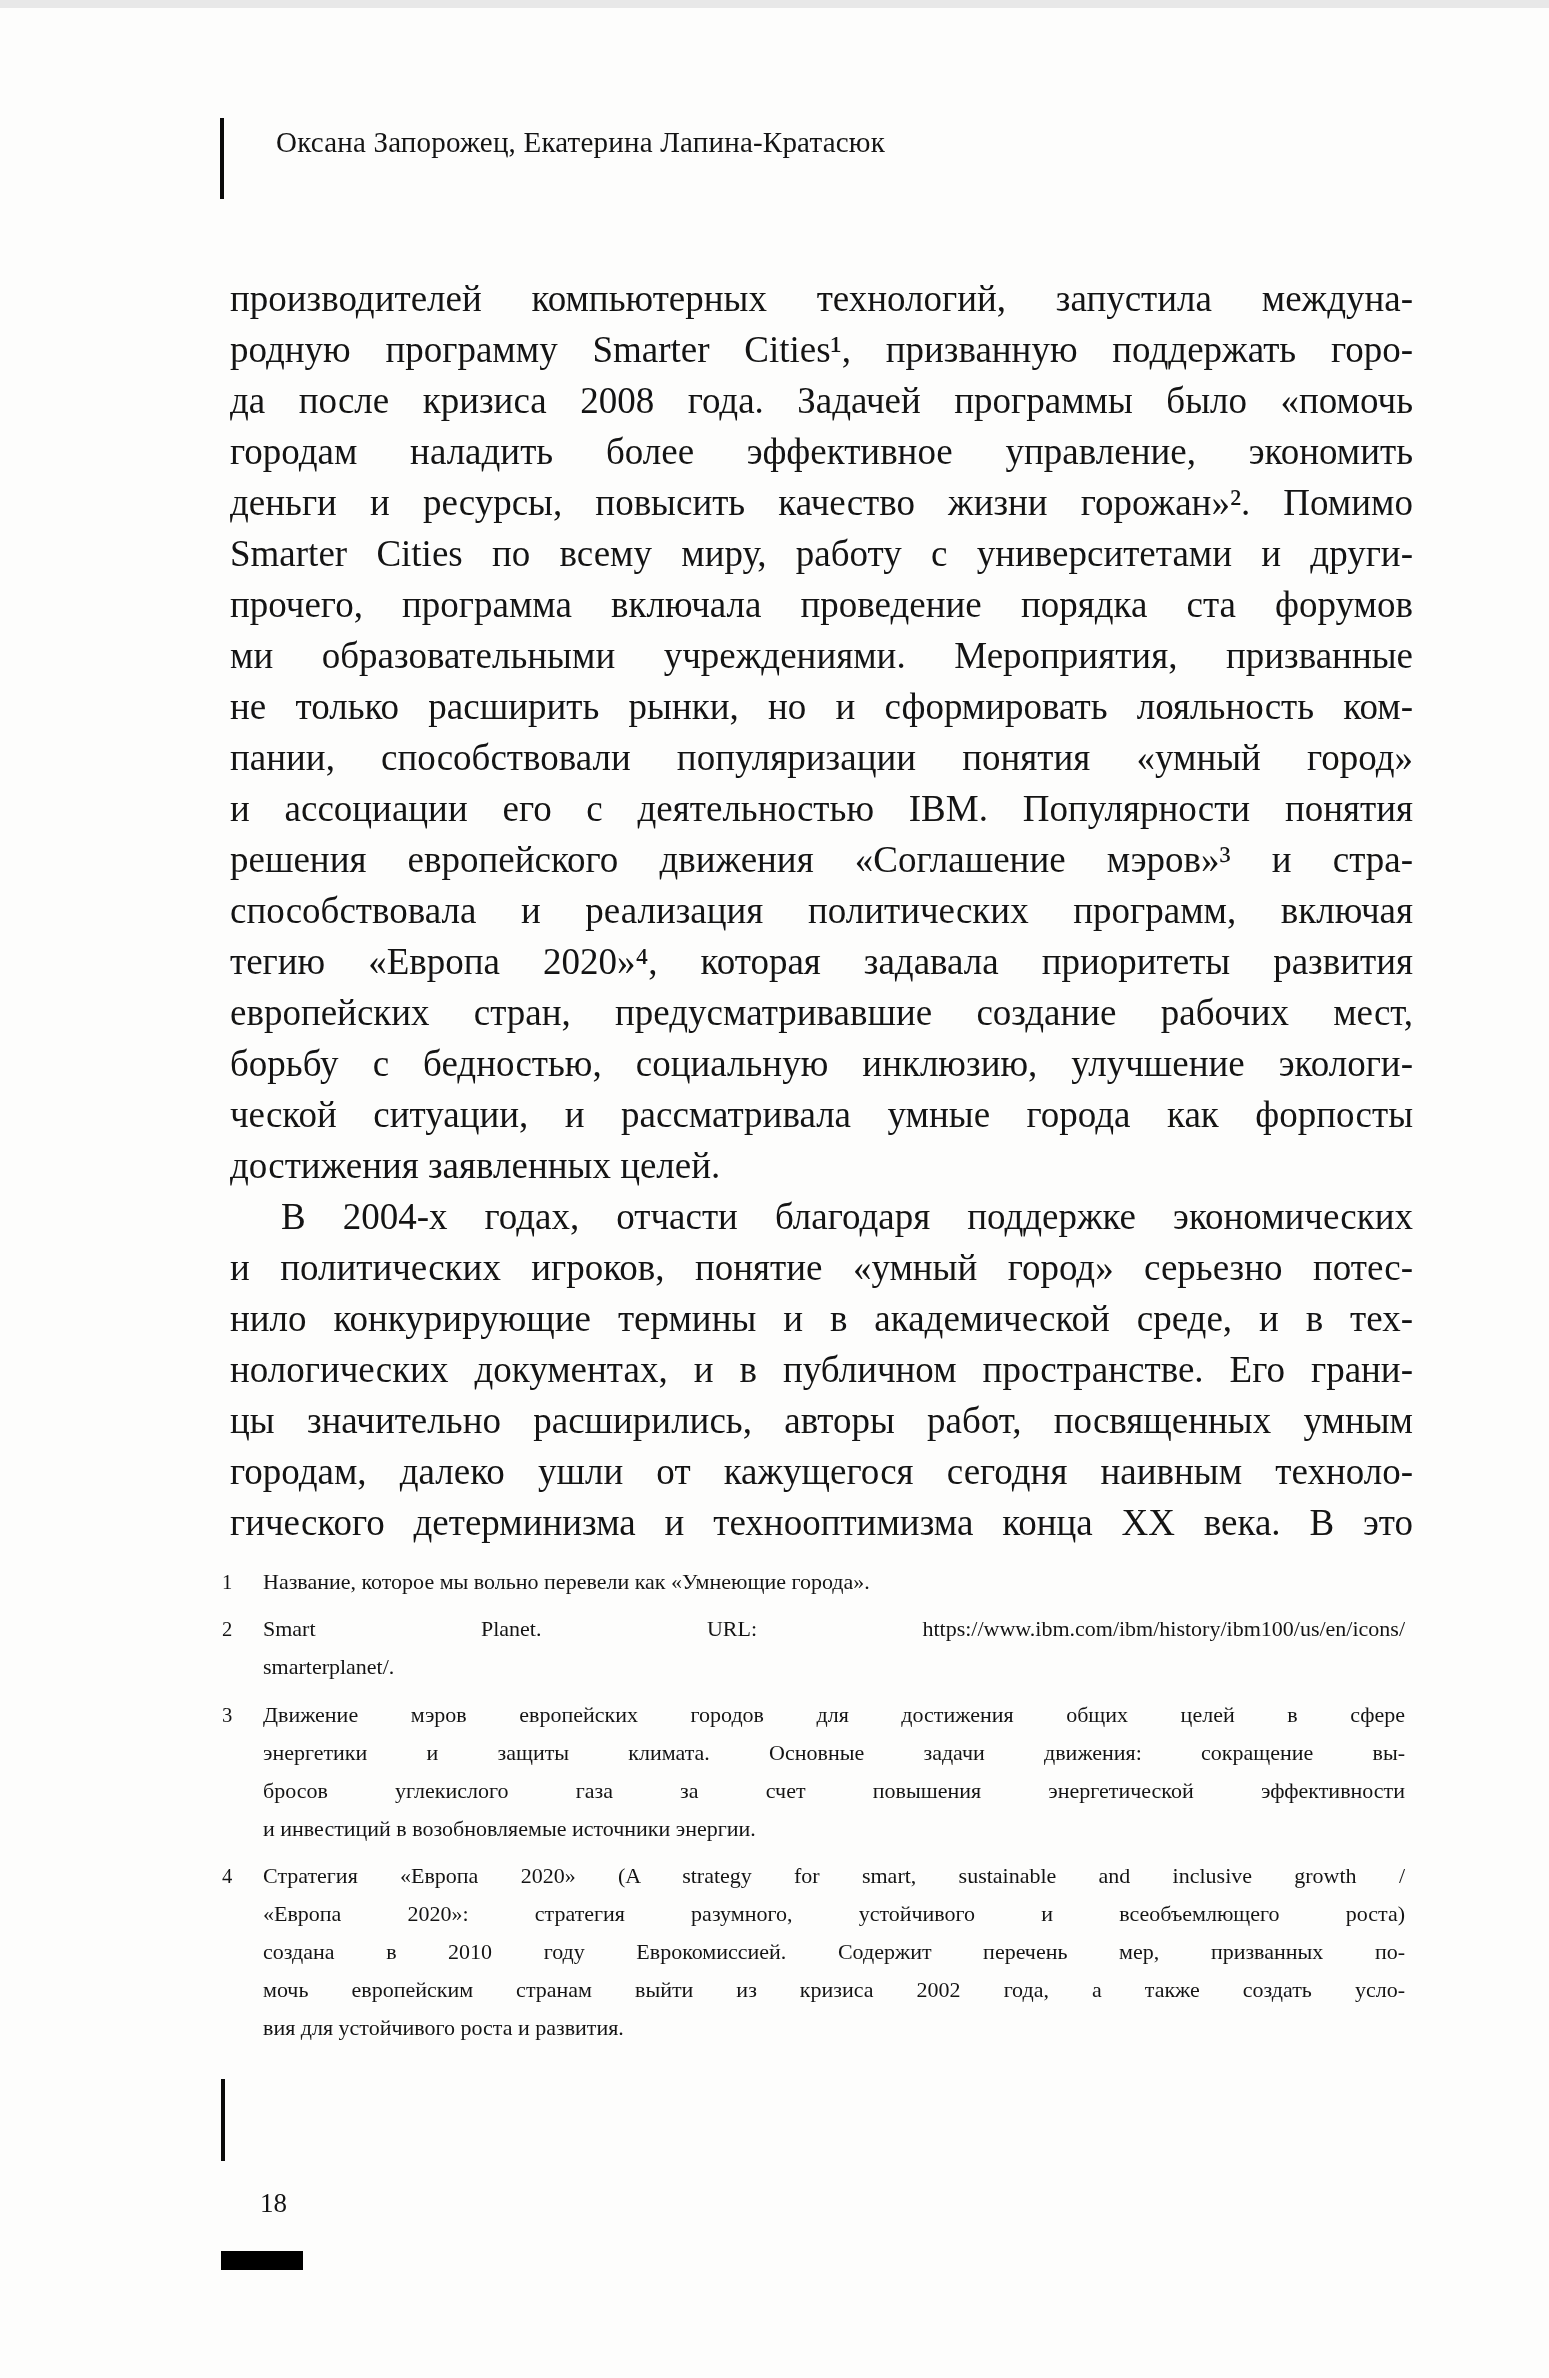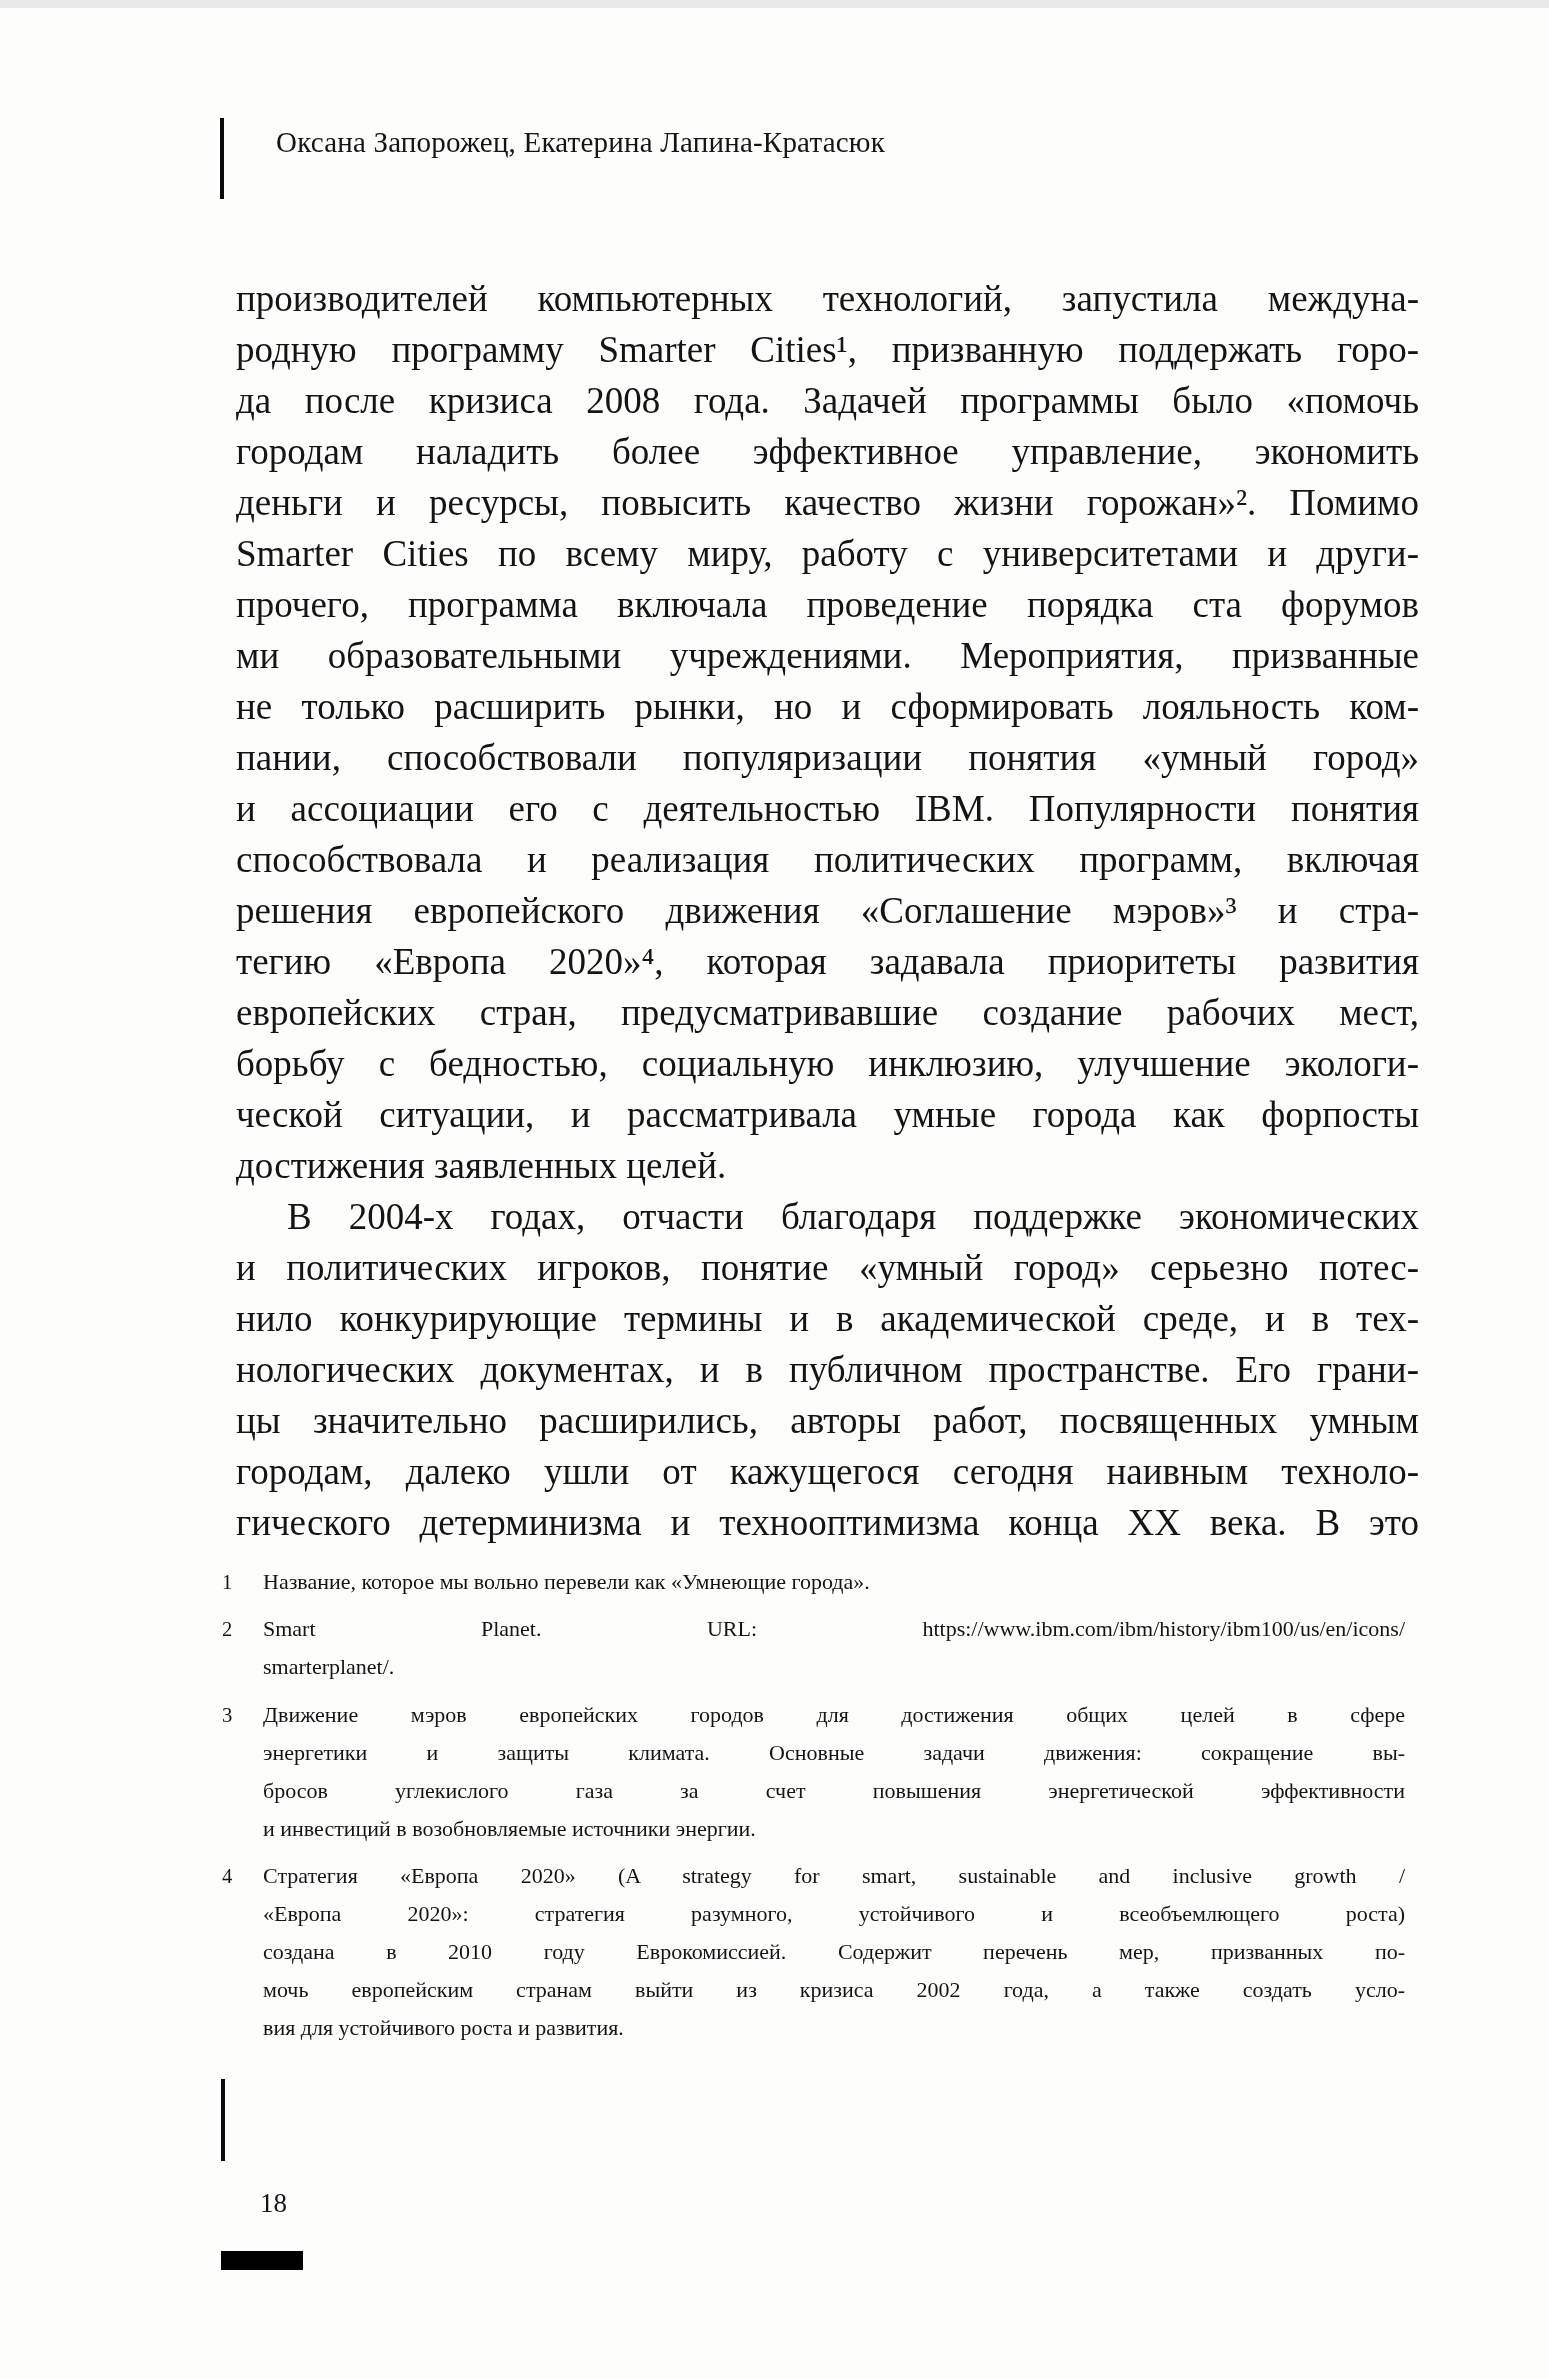--- a/index.html
+++ b/index.html
@@ -28,21 +28,21 @@
     position: absolute;
     left: 276px;
     top: 116px;
     font-size: 29px;
     line-height: 36px;
     letter-spacing: 0.2px;
     white-space: nowrap;
   }
   .body-text {
     position: absolute;
-    left: 236px;
+    left: 230px;
     top: 265px;
     width: 1183px;
   }
   .bline {
     font-size: 37px;
     line-height: 51px;
     height: 51px;
     text-align: justify;
     text-align-last: justify;
     overflow: hidden;
@@ -111,22 +111,22 @@
     <div class="bline">родную программу Smarter Cities¹, призванную поддержать горо-</div>
     <div class="bline">да после кризиса 2008 года. Задачей программы было «помочь</div>
     <div class="bline">городам наладить более эффективное управление, экономить</div>
     <div class="bline">деньги и ресурсы, повысить качество жизни горожан»². Помимо</div>
     <div class="bline">Smarter Cities по всему миру, работу с университетами и други-</div>
     <div class="bline">прочего, программа включала проведение порядка ста форумов</div>
     <div class="bline">ми образовательными учреждениями. Мероприятия, призванные</div>
     <div class="bline">не только расширить рынки, но и сформировать лояльность ком-</div>
     <div class="bline">пании, способствовали популяризации понятия «умный город»</div>
     <div class="bline">и ассоциации его с деятельностью IBM. Популярности понятия</div>
+    <div class="bline">решения европейского движения «Соглашение мэров»³ и стра-</div>
     <div class="bline">способствовала и реализация политических программ, включая</div>
-    <div class="bline">решения европейского движения «Соглашение мэров»³ и стра-</div>
     <div class="bline">тегию «Европа 2020»⁴, которая задавала приоритеты развития</div>
     <div class="bline">европейских стран, предусматривавшие создание рабочих мест,</div>
     <div class="bline">борьбу с бедностью, социальную инклюзию, улучшение экологи-</div>
     <div class="bline">ческой ситуации, и рассматривала умные города как форпосты</div>
     <div class="bline para-end">достижения заявленных целей.</div>
     <div class="bline indent">В 2004-х годах, отчасти благодаря поддержке экономических</div>
     <div class="bline">и политических игроков, понятие «умный город» серьезно потес-</div>
     <div class="bline">нило конкурирующие термины и в академической среде, и в тех-</div>
     <div class="bline">нологических документах, и в публичном пространстве. Его грани-</div>
     <div class="bline">цы значительно расширились, авторы работ, посвященных умным</div>

